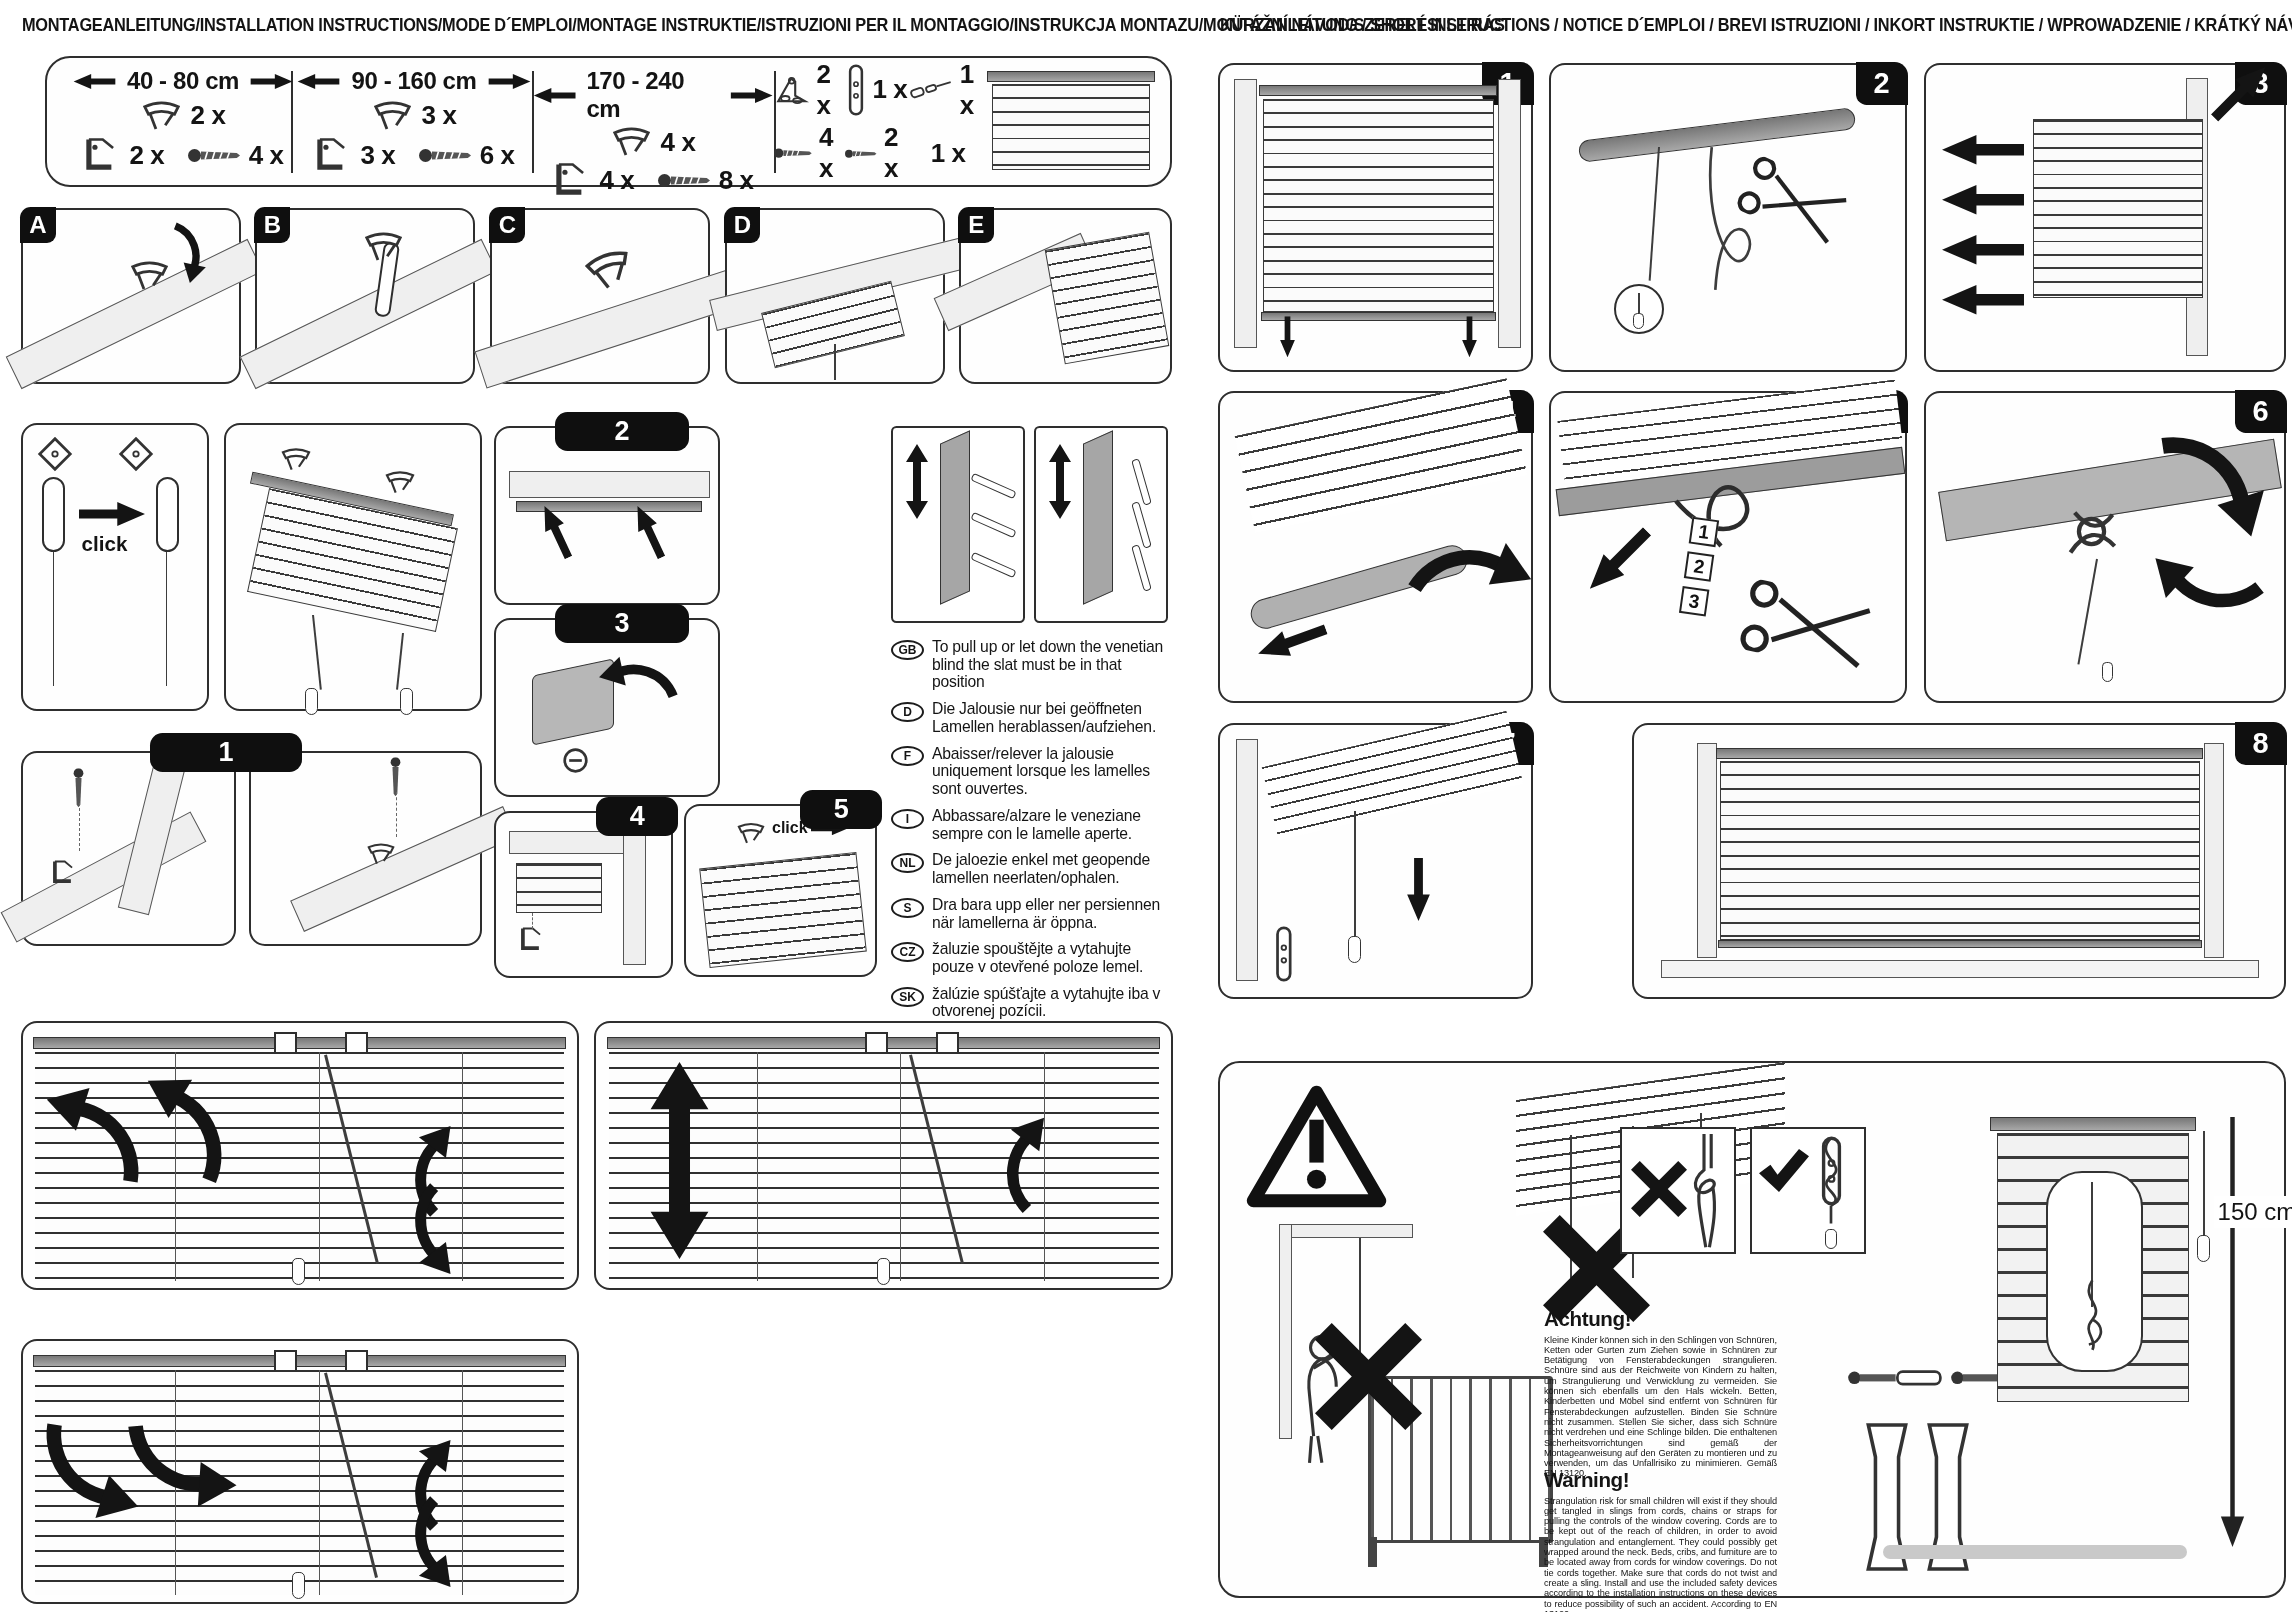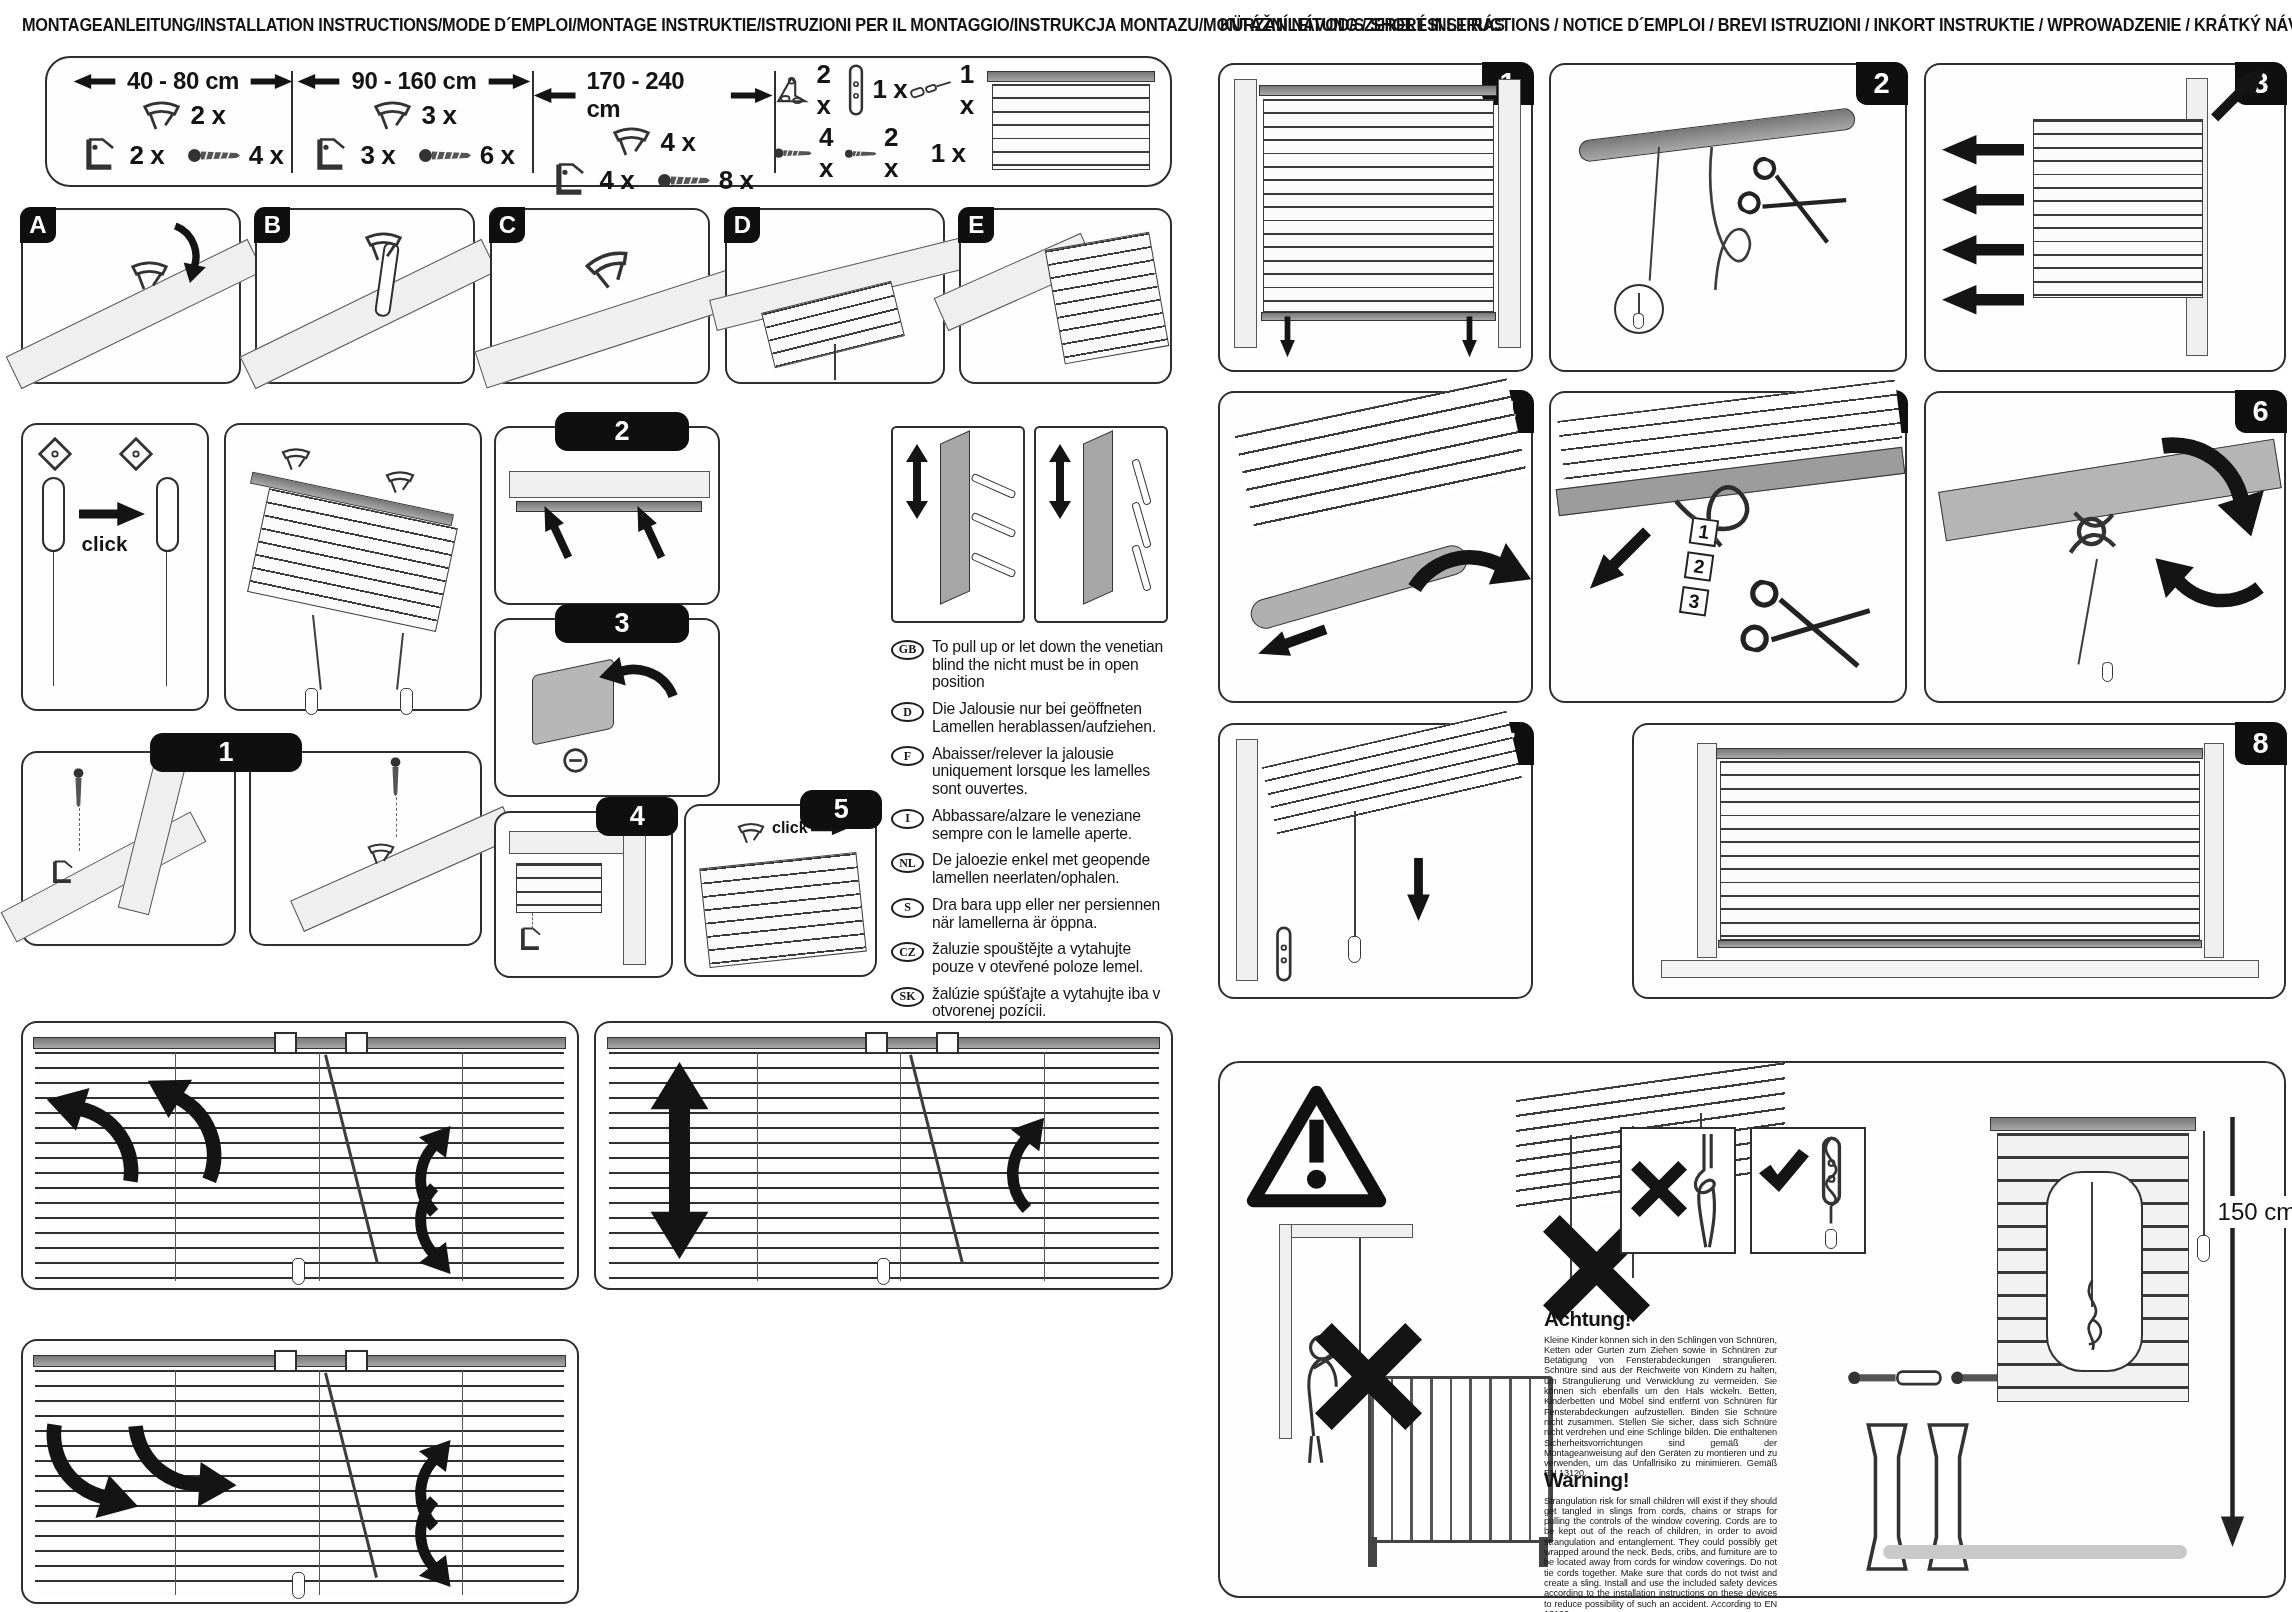--- a/index.html
+++ b/index.html
@@ -24,21 +24,21 @@
   .rail{position:absolute;background:linear-gradient(#777,#a8a8a8);border:1.8px solid #333;box-sizing:border-box;}
   .post{position:absolute;background:#efefef;border:1.8px solid #555;box-sizing:border-box;}
   .cord{position:absolute;width:1.8px;background:#3d3d3d;transform-origin:top center;}
   .tassel{position:absolute;width:13.4px;height:27px;background:#fff;border:1.8px solid #333;
           border-radius:6.3px 6.3px 8px 8px;box-sizing:border-box;}
   .tape{position:absolute;width:1.3px;background:#555;}
   .dash{position:absolute;border-left:1.8px dashed #666;width:0;}
   .ic{position:absolute;fill:#141414;}
   .note{display:flex;gap:8px;margin-bottom:9px;align-items:flex-start;}
   .nb{flex:none;min-width:33px;height:20px;padding:0 2.7px;border:2.2px solid #1d1d1d;border-radius:50%;
-      display:flex;align-items:center;justify-content:center;font-weight:700;font-size:12px;box-sizing:border-box;margin-top:1.8px;font-family:Liberation Serif, serif;}
+      display:flex;align-items:center;justify-content:center;font-weight:700;font-size:12px;box-sizing:border-box;margin-top:1.8px;}
   .nt{font-size:15.7px;line-height:1.13;letter-spacing:-0.2px;}
   .stop{font-weight:700;font-size:36px;letter-spacing:-0.9px;}
   .wtitle{font-weight:700;font-size:20.6px;letter-spacing:-0.4px;}
   .wbody{font-size:9.2px;line-height:1.12;letter-spacing:-0.1px;text-align:justify;}
   .clicktx{font-weight:700;font-size:20.6px;}
   .pg{position:absolute;top:0;bottom:0;display:flex;flex-direction:column;align-items:center;justify-content:space-between;padding:9px 0 10.7px;box-sizing:border-box;}
   .prow{display:flex;align-items:center;gap:9px;}
   .pdiv{position:absolute;top:12.5px;bottom:12.5px;width:2.2px;background:#2e2e2e;}
   .cell{display:flex;align-items:center;gap:7.2px;justify-content:center;}
   .wedge{position:absolute;background:#b7b7b7;border:1.8px solid #333;box-sizing:border-box;}
@@ -405,21 +405,21 @@
       </svg>
     <div class="wedge" style="left:47px;top:9px;width:30px;height:161px;transform:skewY(-24deg);background:#a6a6a6;"></div>
     <div class="slatchip" style="left:82px;top:50px;transform:rotate(74deg);"></div>
     <div class="slatchip" style="left:82px;top:93px;transform:rotate(74deg);"></div>
     <div class="slatchip" style="left:82px;top:136px;transform:rotate(74deg);"></div>
   </div>
 
   <div class="abs" style="left:891px;top:638px;width:285px;">
     <div class="note">
         <span class="nb">GB</span>
-        <span class="nt">To pull up or let down the venetian blind the nicht must be in open position</span>
+        <span class="nt">To pull up or let down the venetian blind the slat must be in that position</span>
       </div>
     <div class="note">
         <span class="nb">D</span>
         <span class="nt">Die Jalousie nur bei geöffneten Lamellen herablassen/aufziehen.</span>
       </div>
     <div class="note">
         <span class="nb">F</span>
         <span class="nt">Abaisser/relever la jalousie uniquement lorsque les lamelles sont ouvertes.</span>
       </div>
     <div class="note">

